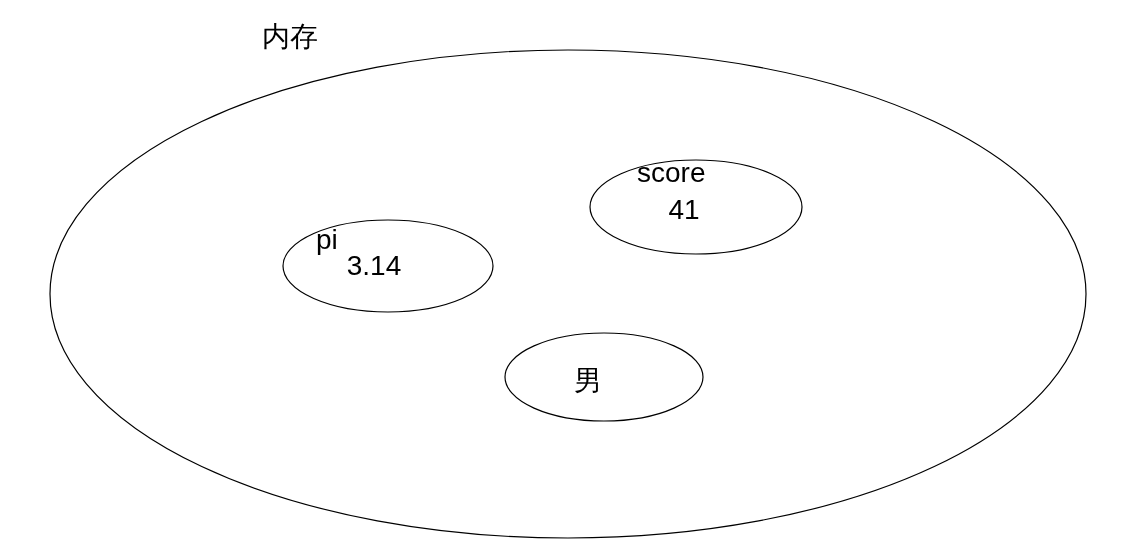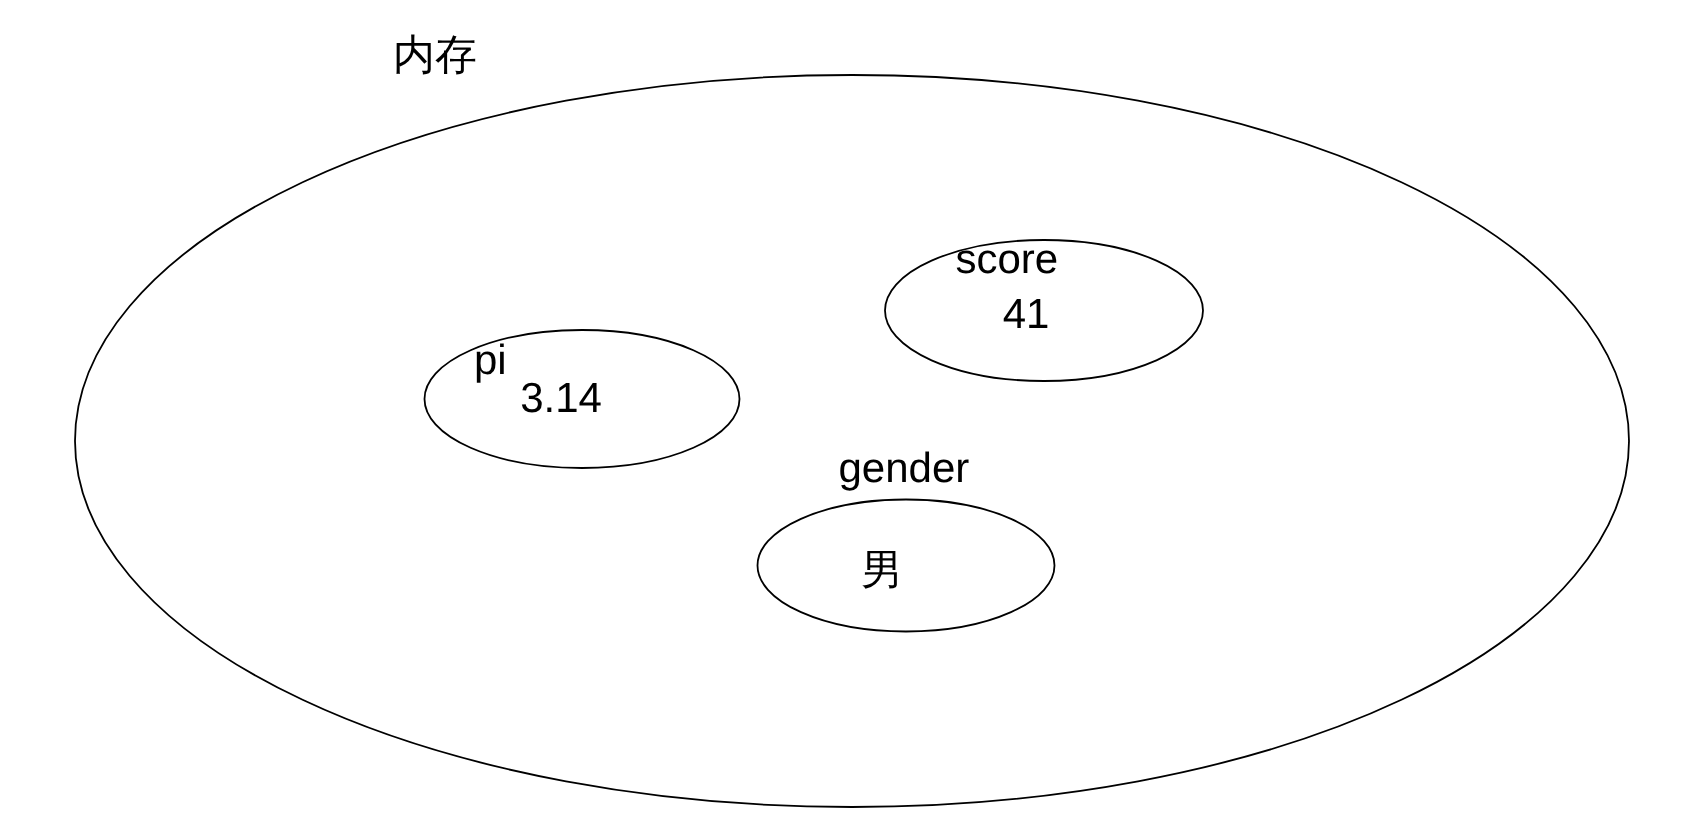--- a/index.html
+++ b/index.html
@@ -50,16 +50,15 @@
   </svg>
 
   <div class="lbl" style="left:262px; top:22px;">内存</div>
 
   <div class="lbl" style="left:316px; top:183px;margin-top:42px;">pi</div>
   <div class="val" style="left:357px; top:266px;margin-left:17px;">3.14</div>
 
   <div class="lbl" style="left:637px; top:126px;margin-top:32px;">score</div>
   <div class="val" style="left:684px; top:210px;">41</div>
 
-  <div class="lbl" style="left:559px; top:297px;">gender</div>
   <div class="val" style="left:588px; top:381px;">男</div>
 
 </div>
 
 </body></html>

